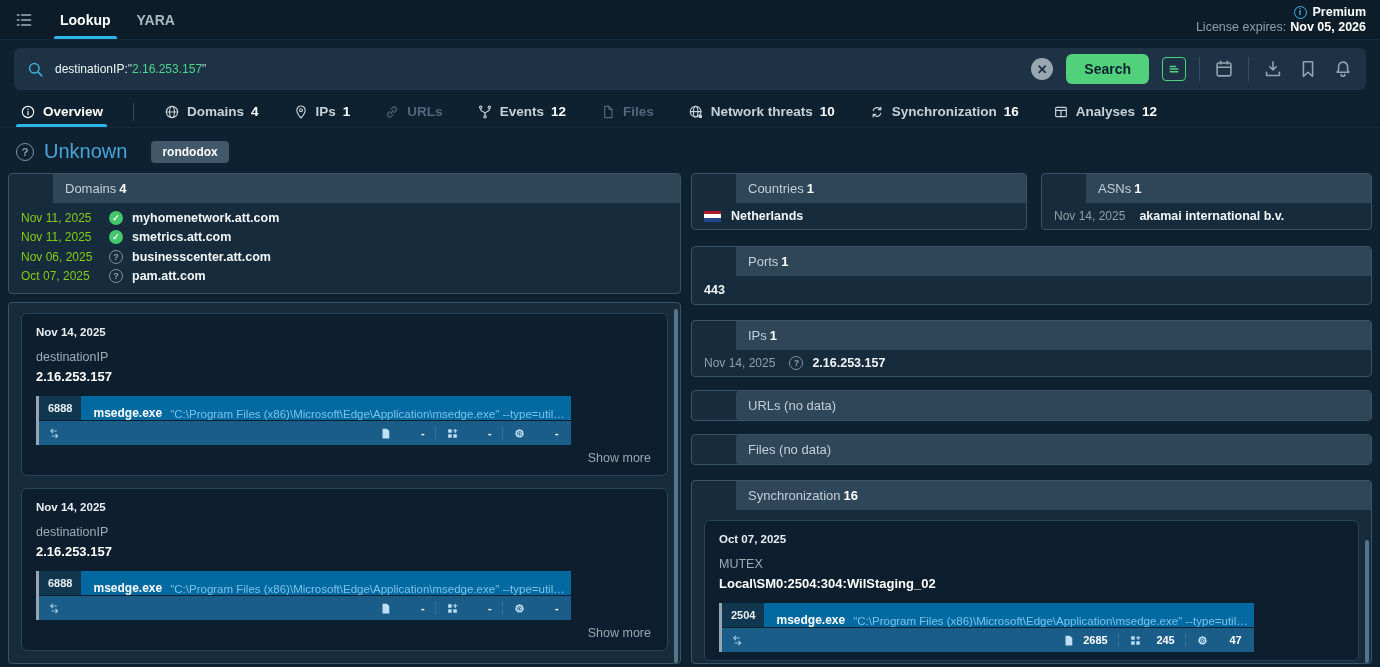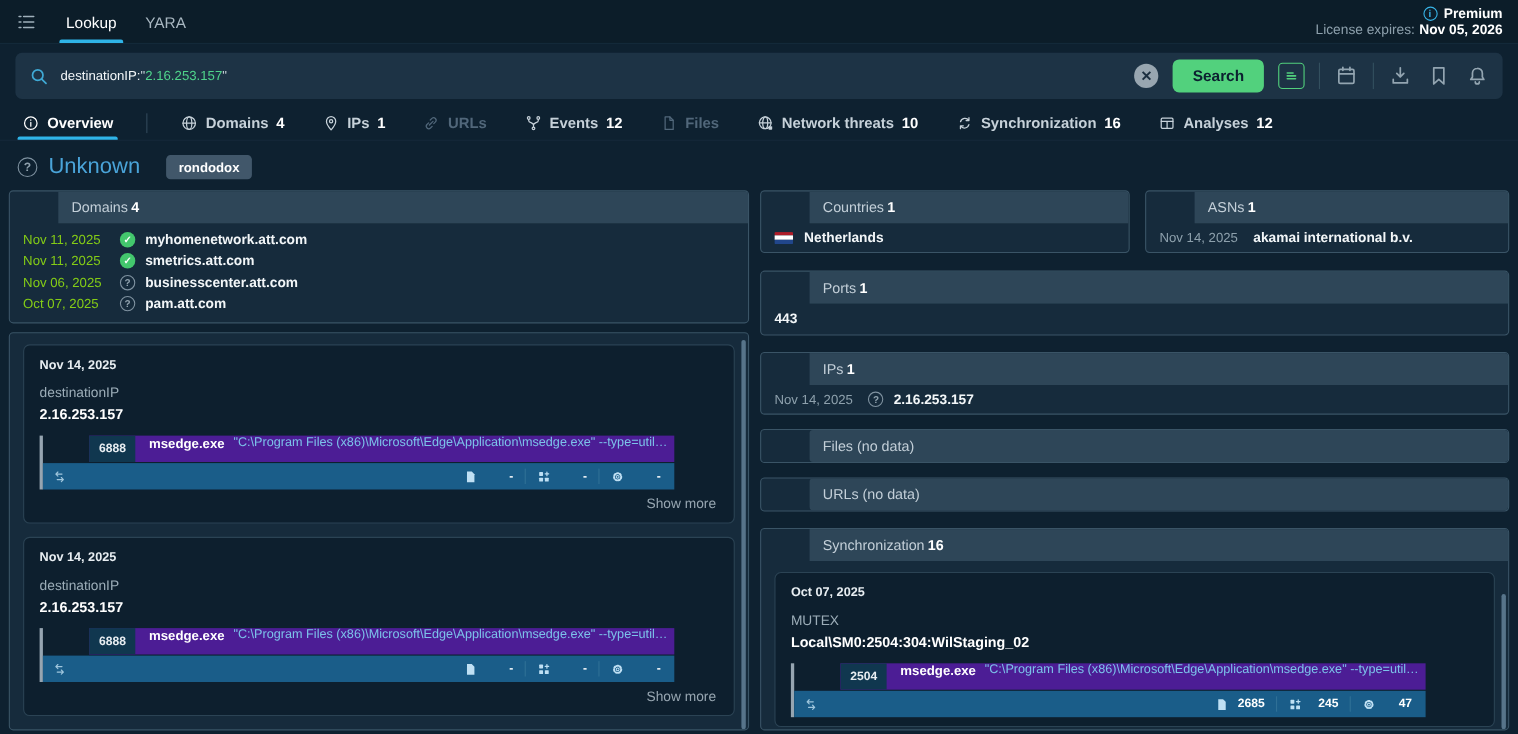--- a/index.html
+++ b/index.html
@@ -8,21 +8,21 @@
     background:#0e2130;
     font-family:"Liberation Sans", sans-serif;
     color:#e8eef2;
     position:relative;
   }
   svg.ic { display:block; fill:none; stroke:currentColor; stroke-width:1.7; stroke-linecap:round; stroke-linejoin:round; }
 
   
   .topbar { height:40px; background:#0c1d29; display:flex; align-items:stretch; padding:0 14px; border-bottom:1px solid #132939; }
   .menu-btn { width:26px; display:flex; align-items:center; color:#9fb0bb; cursor:pointer; }
-  .top-tab { display:flex; align-items:center; padding:0 6px; margin-left:14px; font-size:14px; font-weight:400; color:#a9b8c2; position:relative; cursor:pointer; }
+  .top-tab { display:flex; align-items:center; padding:0 6px; margin-left:14px; font-size:14px; font-weight:700; color:#a9b8c2; position:relative; cursor:pointer; }
   .top-tab.active { color:#ffffff; }
   .top-tab.active::after { content:""; position:absolute; left:0; right:0; bottom:0; height:3px; background:#2fb4e8; border-radius:2px 2px 0 0; }
   .top-right { margin-left:auto; text-align:right; display:flex; flex-direction:column; justify-content:center; gap:1px; font-size:12.5px; }
   .premium-line { display:flex; align-items:center; justify-content:flex-end; gap:6px; font-weight:700; color:#ffffff; }
   .info-badge { width:13px; height:13px; border:1.4px solid #38b5e8; border-radius:50%; color:#38b5e8; font-size:9px; font-weight:700; display:flex; align-items:center; justify-content:center; font-style:normal; }
   .license-line { color:#8da0ac; }
   .license-line b { color:#ffffff; margin-left:4px; }
 
   
   .search-wrap { padding:8px 14px 6px; }
@@ -88,21 +88,21 @@
   .card { border:1px solid #2b4354; border-radius:6px; background:#0d1f2e; padding:12px 14px 8px; }
   .card .c-date { font-size:11.5px; font-weight:700; color:#e8eef2; margin-bottom:12px; }
   .card .c-field { font-size:12.5px; color:#9cadb8; margin-bottom:5px; }
   .card .c-value { font-size:13px; font-weight:700; color:#ffffff; margin-bottom:12px; }
   .showmore { text-align:right; font-size:12.5px; color:#97a6b1; padding:6px 2px 2px; cursor:pointer; }
 
   
   .procbar { display:flex; width:492px; cursor:pointer; }
   .procbar-accent { width:3px; background:#96a5b1; flex:0 0 auto; }
   .procbar-main { flex:1; }
-  .prow1 { height:24px; background:#4c1d95; display:flex; align-items:flex-start; overflow:hidden;margin-left:42px; }
+  .prow1 { height:24px; background:#0369a1; display:flex; align-items:flex-end; overflow:hidden; }
   .pid { background:#10374f; color:#e8eef2; font-size:11px; font-weight:600; padding:0 9px; height:100%; display:flex; align-items:center; flex:0 0 auto; }
   .pname { font-size:12px; font-weight:700; color:#ffffff; margin:0 8px 0 12px; flex:0 0 auto; }
   .pcmd { font-size:11.5px; color:#7cc3ea; white-space:nowrap; overflow:hidden; text-overflow:ellipsis; flex:1; padding-right:6px; }
   .prow2 { height:24px; background:#1a5d89; margin-top:1px; display:flex; align-items:center; padding:0 2px 0 8px; }
   .flow-ic { color:#9fc6dd; }
   .pstats { margin-left:auto; display:flex; align-items:center; height:100%; }
   .pstat { display:flex; align-items:center; gap:7px; padding:0 10px; height:100%; }
   .pstat .n { font-size:11px; font-weight:700; color:#ffffff; min-width:26px; text-align:right; }
   .pstat-ic { color:#bfe0f4; display:flex; }
   .pstat-div { width:1px; height:14px; background:#2f7096; }
@@ -522,25 +522,25 @@
     <div class="panel mt15">
       <div class="panel-header"><span>IPs</span><b>1</b></div>
       <div class="val-row">
         <span class="date">Nov 14, 2025</span>
         <span class="st-ic st-q">?</span>
         <span class="v">2.16.253.157</span>
       </div>
     </div>
 
     <div class="panel nodata mt13">
+      <div class="panel-header">URLs (no data)</div>
+    </div>
+
+    <div class="panel nodata mt13">
       <div class="panel-header">Files (no data)</div>
-    </div>
-
-    <div class="panel nodata mt13">
-      <div class="panel-header">URLs (no data)</div>
     </div>
 
     <div class="panel p-grow">
       <div class="panel-header"><span>Synchronization</span><b>16</b></div>
       <div class="panel-body">
         <div class="cards">
           <div class="card">
             <div class="c-date">Oct 07, 2025</div>
             <div class="c-field">MUTEX</div>
             <div class="c-value">Local\SM0:2504:304:WilStaging_02</div>

